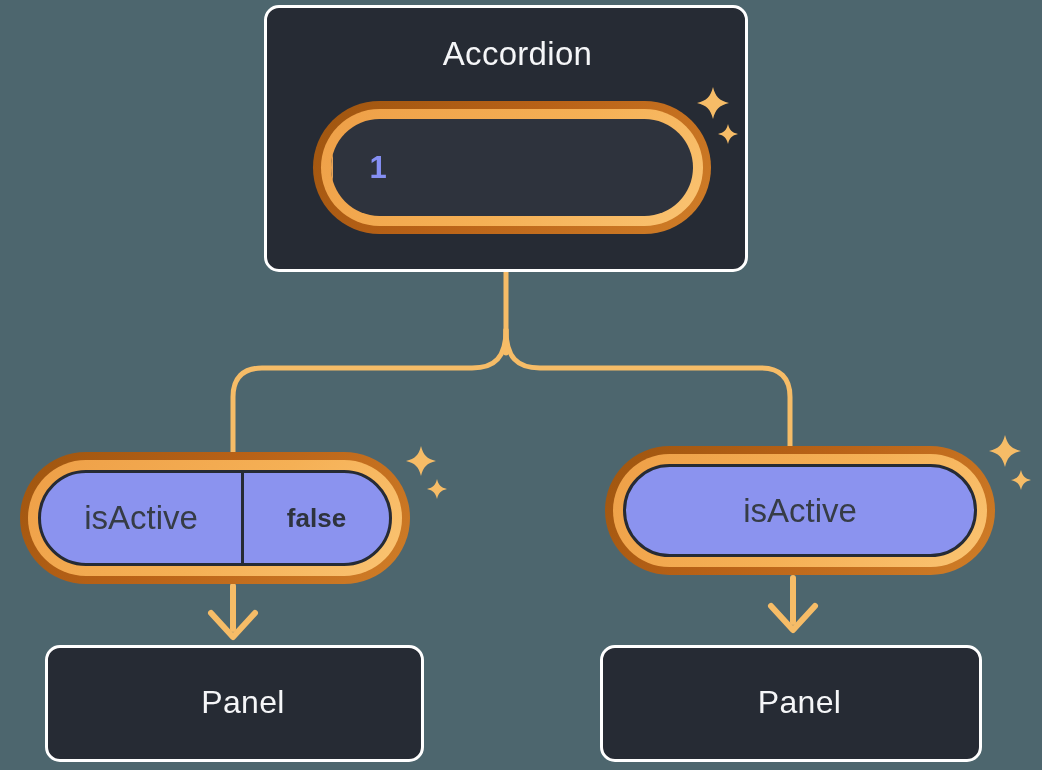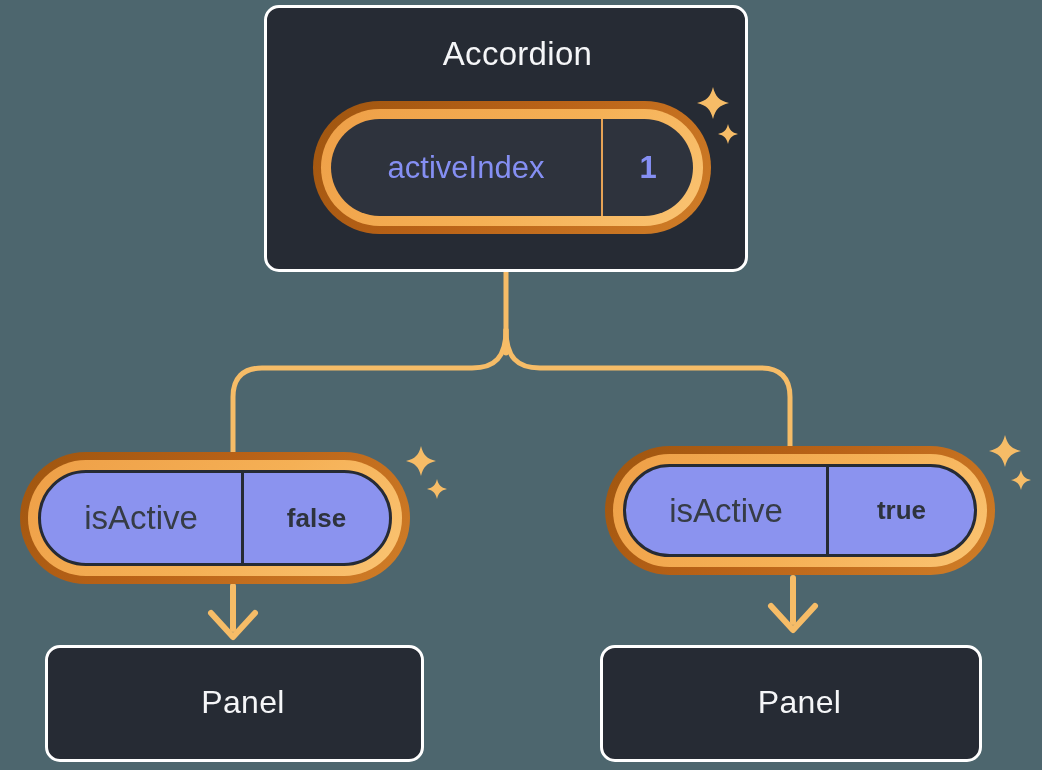--- a/index.html
+++ b/index.html
@@ -106,41 +106,39 @@
       <path d="M793 578 V622" stroke-width="6"></path>
       <path d="M771 606 L793 630 L815 606" stroke-width="6"></path>
     </g>
   </svg>
 
   <div class="card accordion-card">
     <div class="card-title">Accordion</div>
     <div class="pill-outer state-pill">
       <div class="pill-mid">
         <div class="pill-core">
-          <div class="pill-label">activeIndex</div>
           <div class="pill-value">1</div>
         </div>
       </div>
     </div>
   </div>
 
   <div class="pill-outer prop-pill prop-pill-left">
     <div class="pill-mid">
       <div class="pill-core">
         <div class="pill-label">isActive</div>
         <div class="pill-value">false</div>
       </div>
     </div>
   </div>
 
   <div class="pill-outer prop-pill prop-pill-right">
     <div class="pill-mid">
       <div class="pill-core">
         <div class="pill-label">isActive</div>
-        <div class="pill-value">true</div>
       </div>
     </div>
   </div>
 
   <div class="card panel-card panel-left">
     <div class="panel-title">Panel</div>
   </div>
   <div class="card panel-card panel-right">
     <div class="panel-title">Panel</div>
   </div>

